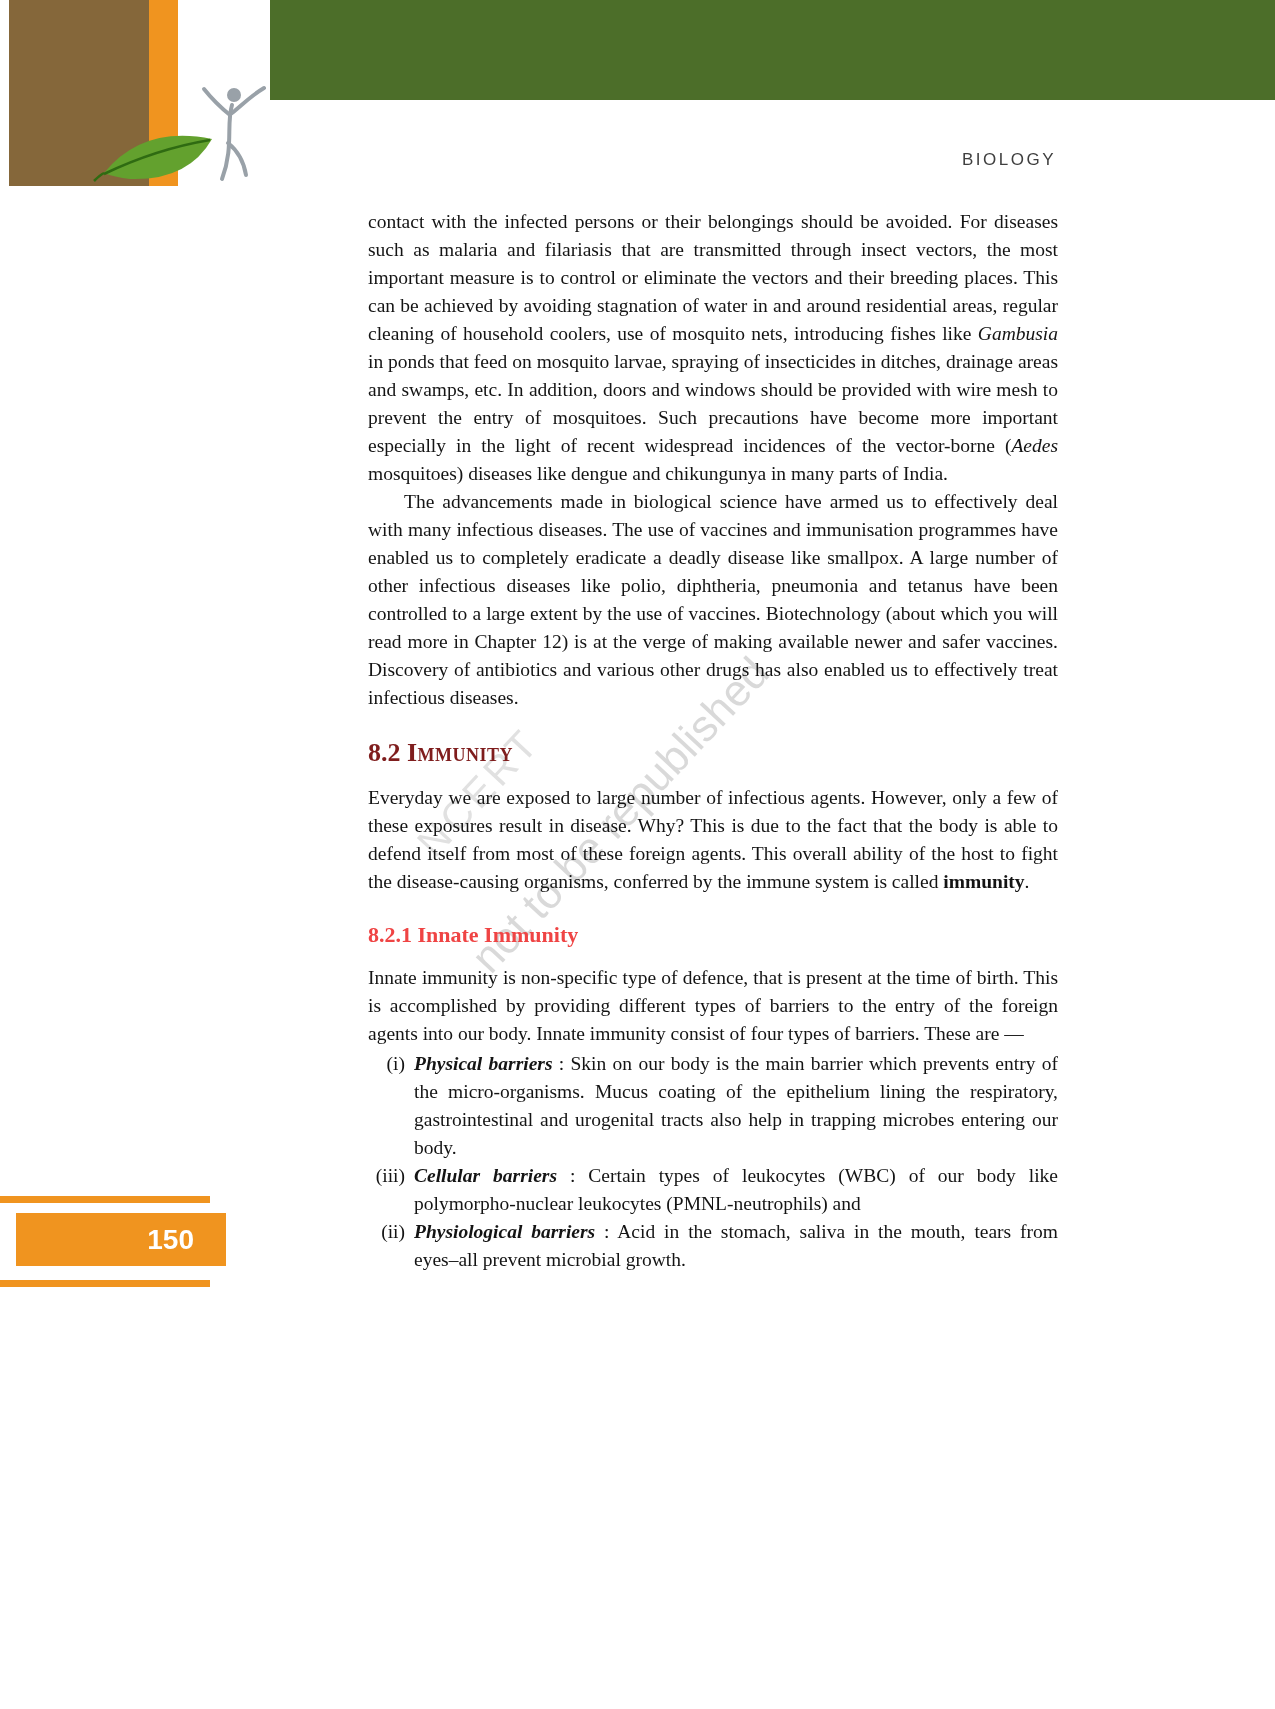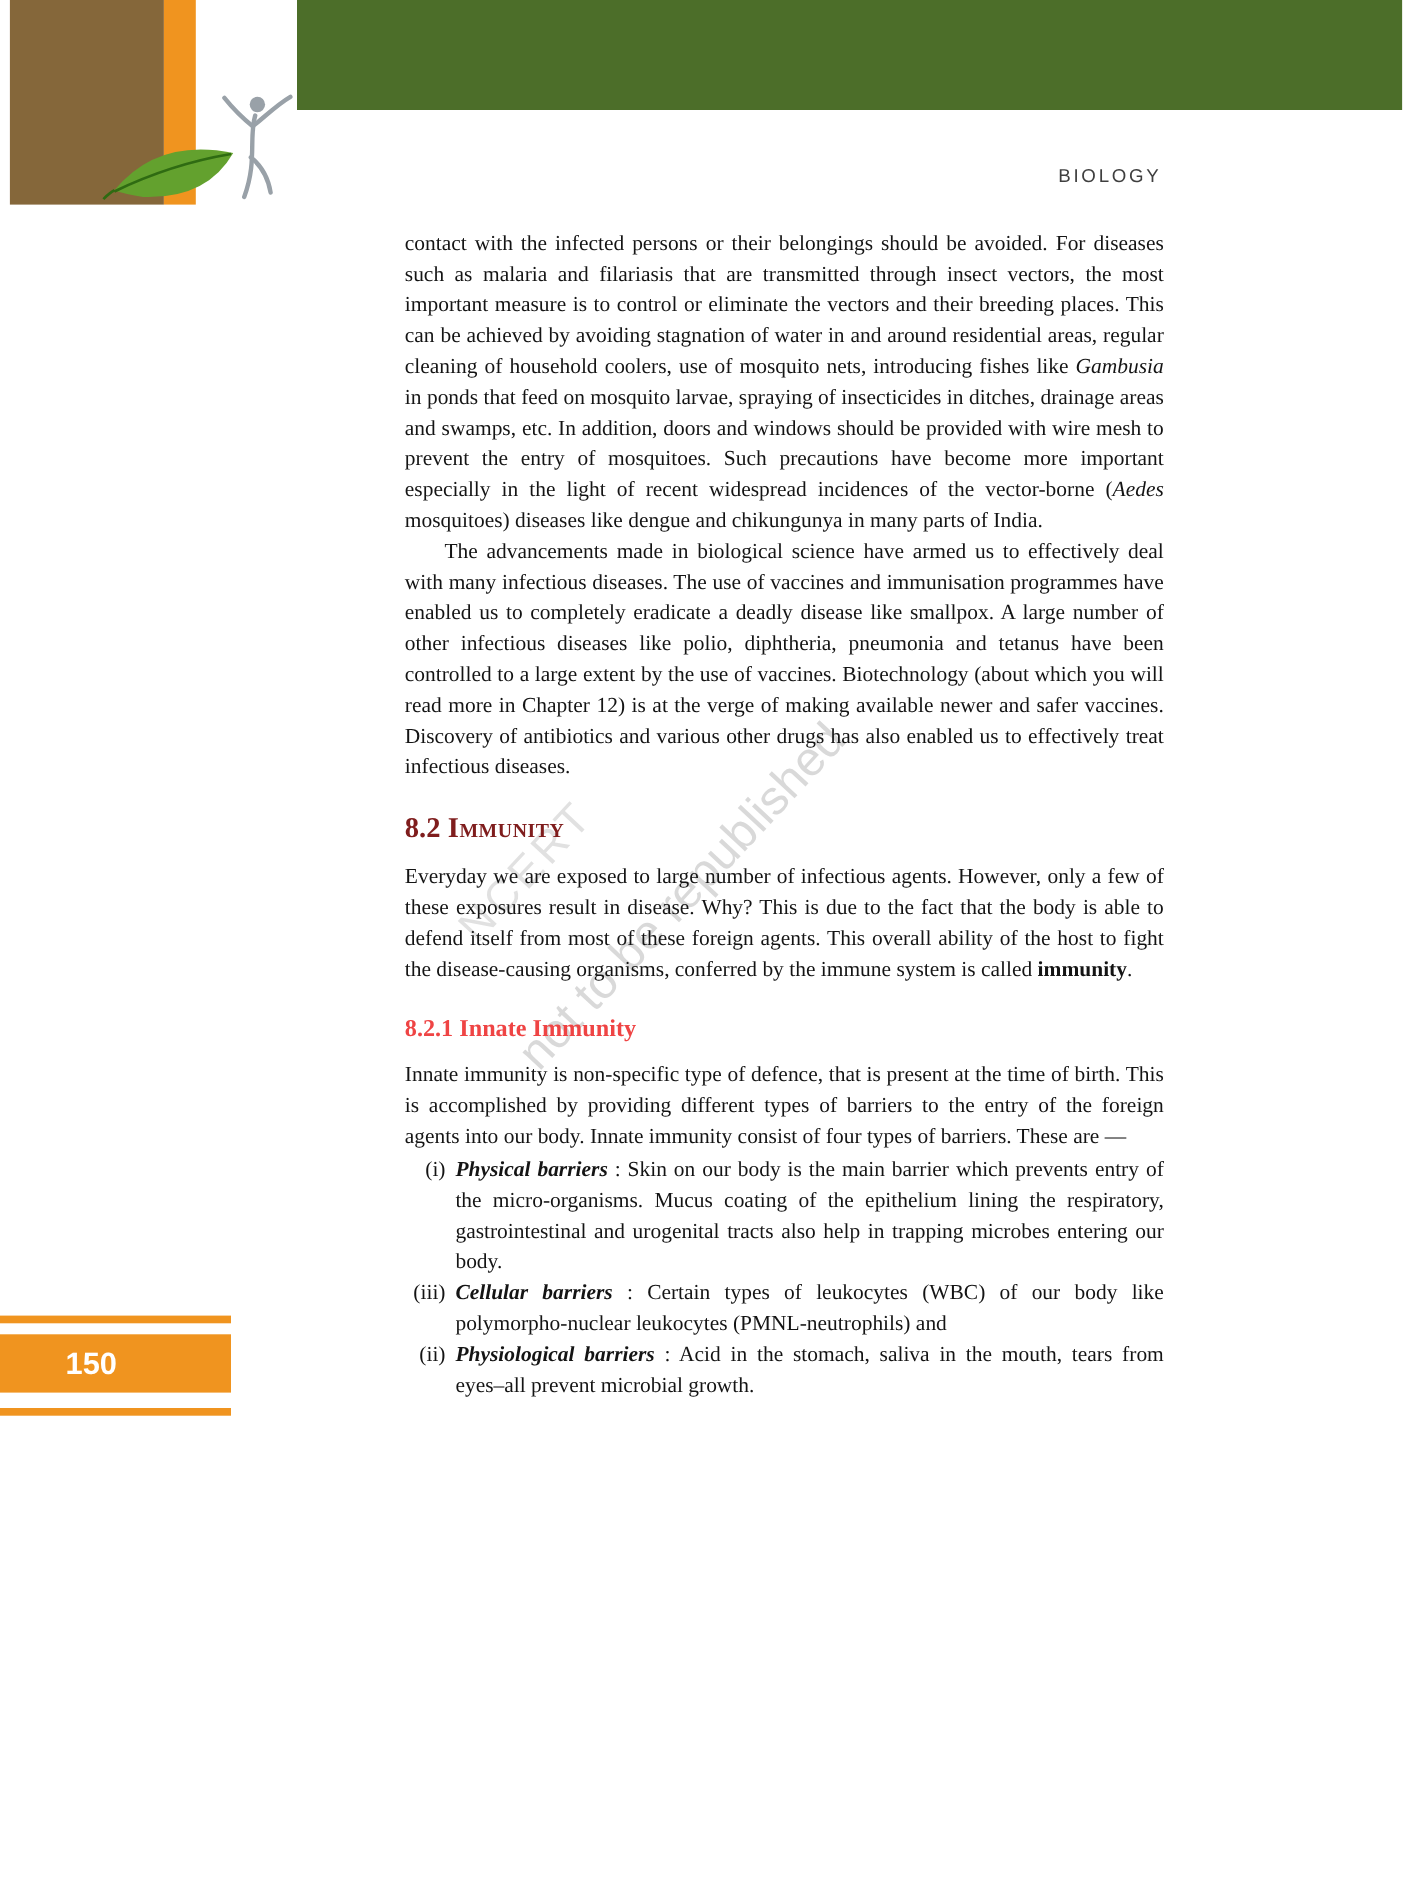--- a/index.html
+++ b/index.html
@@ -126,30 +126,30 @@
 
   
   .pagenum-bar-top {
     position: absolute;
     left: 0; top: 1196px;
     width: 210px; height: 7px;
     background: #f0941f;
   }
   .pagenum-box {
     position: absolute;
-    left: 0; top: 1213px;
+    left: 16px; top: 1213px;
     width: 210px; height: 53px;
     background: #f0941f;
     color: #ffffff;
     font-family: "Liberation Sans", sans-serif;
     font-size: 28px;
     font-weight: bold;
     line-height: 53px;
-    text-align: center;
-    padding-right: 44px;
+    text-align: right;
+    padding-right: 32px;
   }
   .pagenum-bar-bottom {
     position: absolute;
     left: 0; top: 1280px;
     width: 210px; height: 7px;
     background: #f0941f;
   }
 
   .footer {
     position: absolute;

